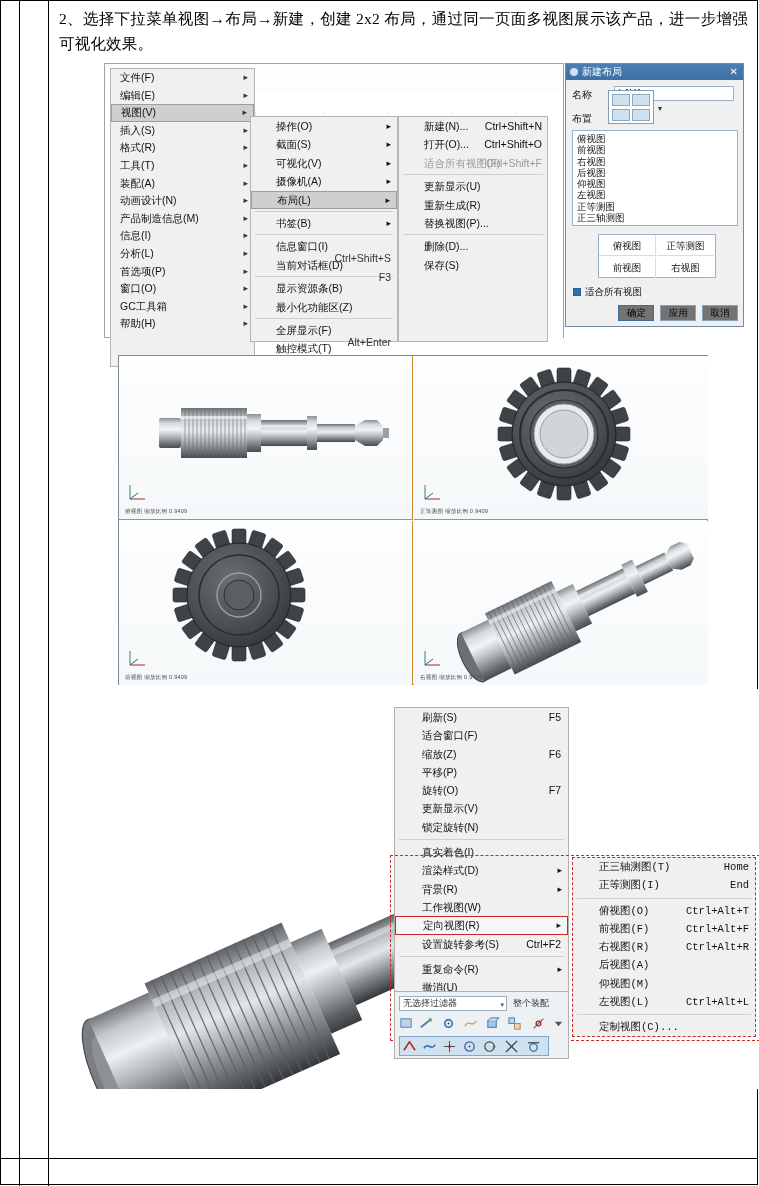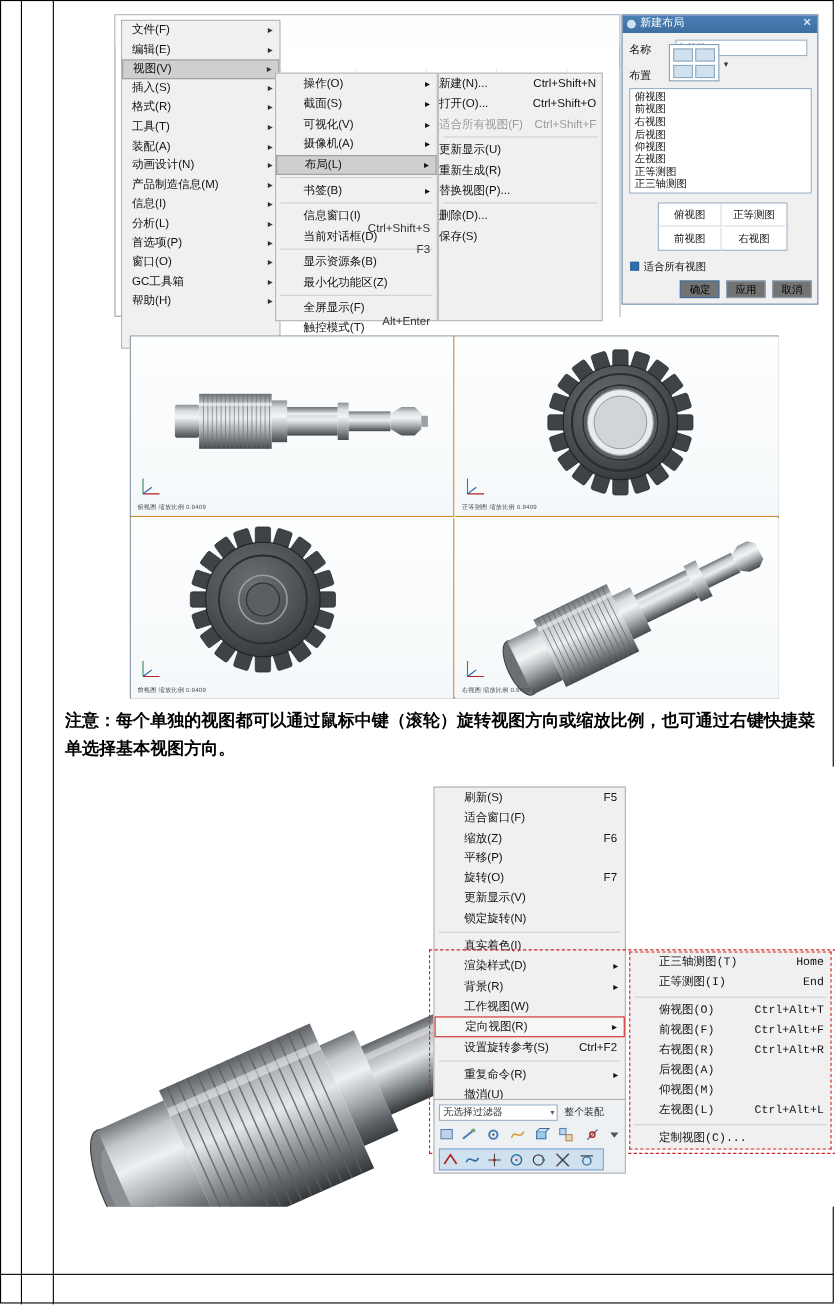--- a/index.html
+++ b/index.html
@@ -94,21 +94,21 @@
   .menu-l2 .mi .arrow { position: absolute; right: 6px; top: 0; font-size: 9px; }
   .menu-l2 .mi .acc { position: absolute; right: 6px; top: 12px; color: #333; margin-left: 28px; }
   .menu-l2 .mi.sel { background:#cfcfcf; border:1px solid #9d9d9d; line-height: 16.4px;}
   .menu-l2 .sep { height: 1px; margin: 2px 4px; background: #cfcfcf; }
 
   .menu-l3 {
     position: absolute; left: 293px; top: 52px; width: 150px; height: 226px;
     background: #f0f0f0; border: 1px solid #b6b6b6;
     font-size: 10.5px; color: #111;
   }
-  .menu-l3 .mi { position: relative; height: 18.4px; line-height: 18.4px; }
+  .menu-l3 .mi { position: relative; height: 18.4px; line-height: 18.4px; padding-left: 25px; }
   .menu-l3 .mi .acc { position: absolute; right: 5px; top: 0; }
   .menu-l3 .mi.dis { color: #9a9a9a; }
   .menu-l3 .mi.dis .acc { color: #9a9a9a; }
   .menu-l3 .sep { height: 1px; margin: 2px 4px; background: #cfcfcf; }
 
   
   .dlg {
     position: absolute; left: 461px; top: 0; width: 179px; height: 264px;
     background: #f0f0f0; border: 1px solid #6f8ba8;
     font-size: 10px; color: #111;
@@ -235,20 +235,21 @@
 <body>
 
 <div class="page">
   <div class="outer-border"></div>
   <div class="col-left-1"></div>
   <div class="col-left-2"></div>
   <div class="bottom-rule-1"></div>
 
   <div class="content">
 
+    <div class="para">2、选择下拉菜单视图→布局→新建，创建 2x2 布局，通过同一页面多视图展示该产品，进一步增强可视化效果。</div>
 
     <div class="shot1">
 
       <div class="menubar-win">
         <div class="mb-topstrip"></div>
 
 
         <div class="mb-grid-lines">
           <i style="left:0;top:0;width:1px;height:227px"></i>
           <i style="left:68px;top:0;width:1px;height:227px"></i>
@@ -626,21 +627,20 @@
         </svg>
         <svg class="tri-axis" viewBox="0 0 22 20">
           <line x1="3" y1="17" x2="3" y2="3" stroke="#2e8b57" stroke-width="1"></line>
           <line x1="3" y1="17" x2="18" y2="17" stroke="#b22222" stroke-width="1"></line>
           <line x1="3" y1="17" x2="11" y2="11" stroke="#1e60a8" stroke-width="1"></line>
         </svg>
         <div class="vplabel">右视图 缩放比例 0.9409</div>
       </div>
     </div>
 
-    <div class="note" style="margin-top:8px">注意：每个单独的视图都可以通过鼠标中键（滚轮）旋转视图方向或缩放比例，也可通过右键快捷菜单选择基本视图方向。</div>
 
     <div class="shot3">
       <div class="cm-canvas">
         <svg width="709" height="400" viewBox="0 0 709 400">
           <defs>
             <linearGradient id="big1" x1="0" y1="0" x2="0" y2="1">
               <stop offset="0" stop-color="#74787c"></stop>
               <stop offset="0.16" stop-color="#c4c8cc"></stop>
               <stop offset="0.36" stop-color="#eef0f2"></stop>
               <stop offset="0.62" stop-color="#a5a9ad"></stop>

